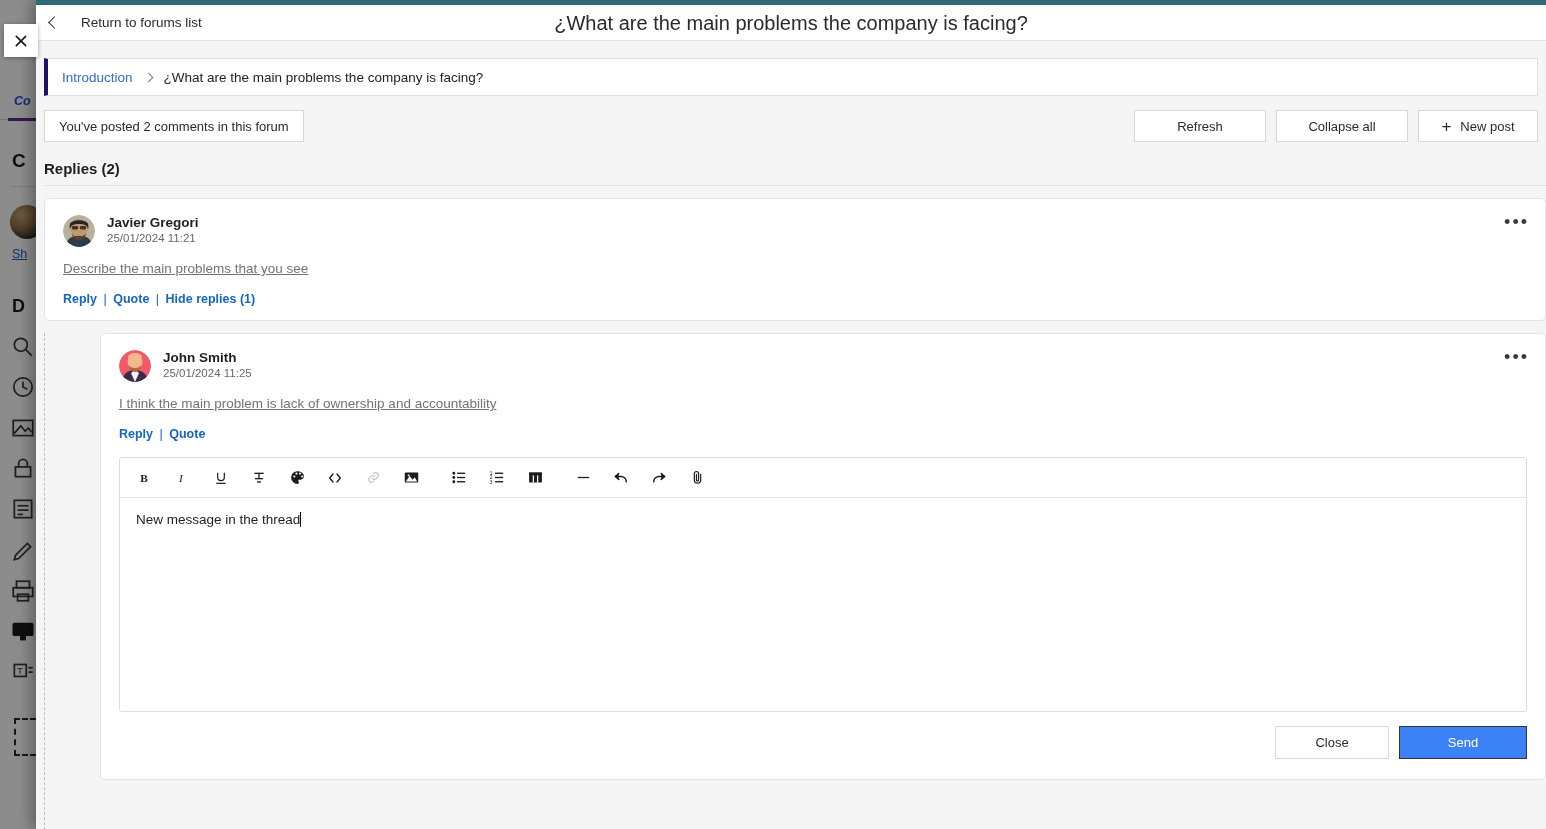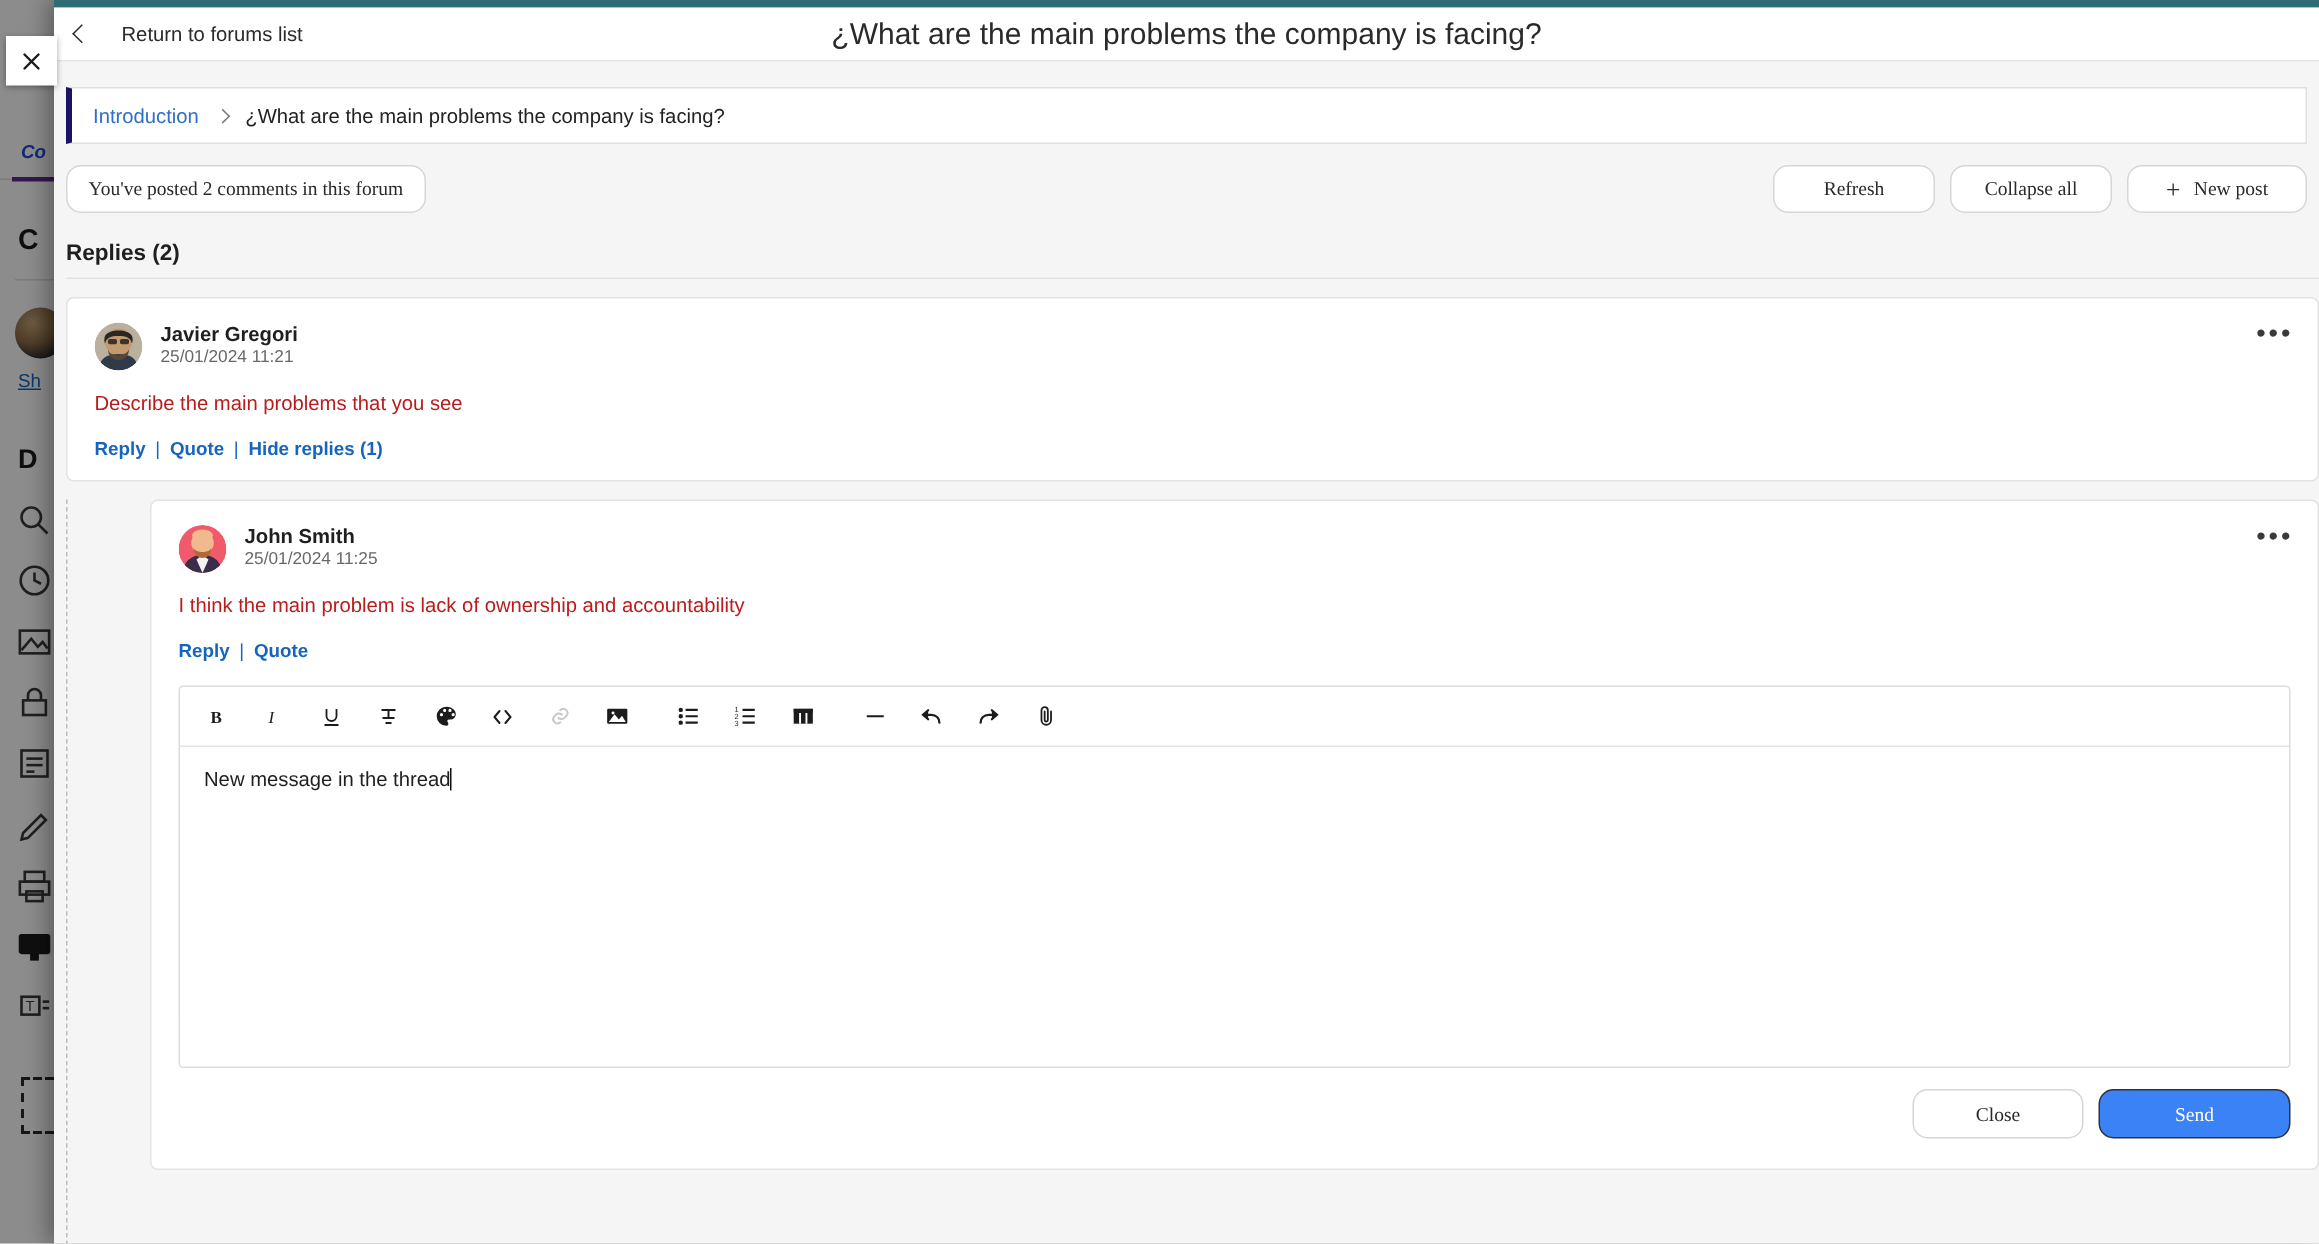--- a/index.html
+++ b/index.html
@@ -150,32 +150,32 @@
   .bc-current { color: #222; }
 
   #action-row {
     display: flex; align-items: center;
     margin: 14px 8px 0 8px;
     gap: 10px;
   }
   .btn {
     background: #ffffff;
     border: 1px solid #d6d6d6;
-    border-radius: 10px;
+    border-radius: 0;
     font-size: 13px; color: #2a2a2a;
-    font-family: Liberation Serif, serif;
+    font-family: Liberation Sans, sans-serif;
     height: 32px;
     padding: 0 16px;
     cursor: pointer;
     display: inline-flex; align-items: center; justify-content: center;
     white-space: nowrap;
   }
   #posted-badge { padding: 0 14px; }
   .spacer { flex: 1 1 auto; }
-  .btn-wide { width: 108px; text-align: center; }
+  .btn-wide { width: 132px; text-align: center; }
   .btn-new-post { width: 120px; gap: 9px; }
   .plus-icon { font-size: 17px; line-height: 1; font-weight: 400; }
 
   #replies-heading {
     font-size: 15px; font-weight: 700; color: #1f1f1f;
     margin: 18px 0 8px 8px;
   }
   #replies-rule {
     height: 1px; background: #e2e2e2; margin: 0 0 0 8px;
   }
@@ -191,22 +191,23 @@
   }
   .post-head { display: flex; align-items: flex-start; gap: 12px; }
   .avatar {
     width: 32px; height: 32px; border-radius: 50%;
     flex: 0 0 32px; overflow: hidden;
   }
   .avatar svg { display: block; width: 32px; height: 32px; }
   .author-name { font-size: 13.5px; font-weight: 700; color: #1f1f1f; }
   .post-date { font-size: 11.5px; color: #676767; margin-top: 2px; }
   .post-text {
-    font-size: 13.5px; color: #b91c1c;
+    font-size: 13.5px; color: #737373;
     margin-top: 14px;
+    text-decoration: underline;
   }
   .post-actions {
     margin-top: 16px;
     font-size: 12.5px; font-weight: 700; color: #1565c0;
   }
   .post-actions a { color: #1565c0; text-decoration: none; cursor: pointer; }
   .act-sep { color: #1565c0; font-weight: 400; padding: 0 3px; }
   .kebab {
     position: absolute; right: 16px; top: 14px;
     color: #3a3a3a; font-size: 18px; letter-spacing: 2px;

